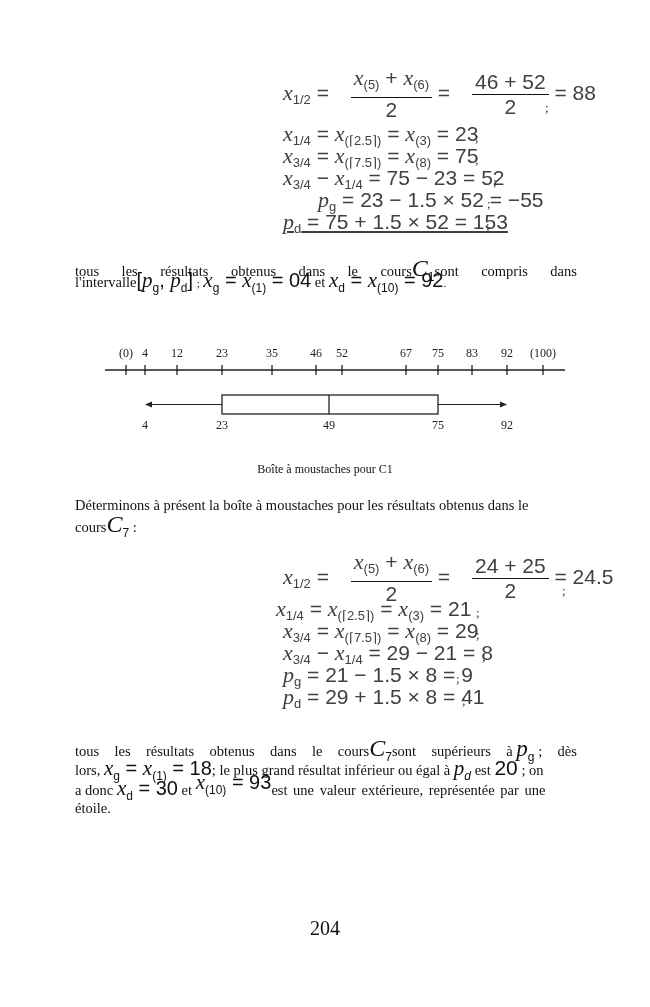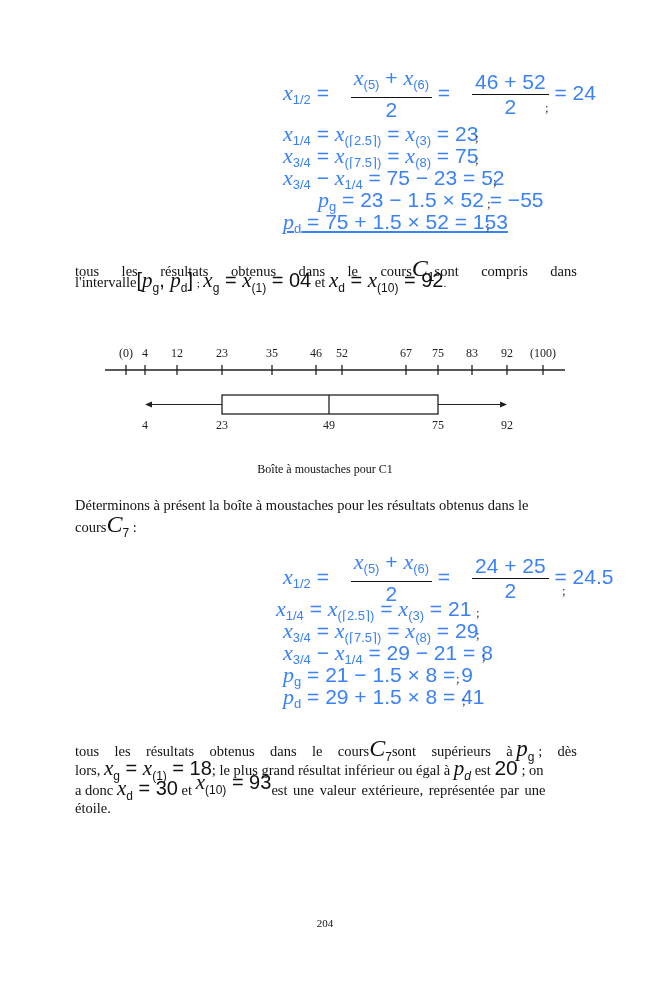--- a/index.html
+++ b/index.html
@@ -1,41 +1,41 @@
 <!DOCTYPE html>
 <html><head>
 <meta charset="utf-8">
 <style>
   html, body { margin:0; padding:0; background:#ffffff; }
   body { width:650px; height:1007px; position:relative; overflow:hidden;
          font-family:"Liberation Serif", serif; color:#111; }
   .abs { position:absolute; }
-  .eq { position:absolute; font-family:"Liberation Sans", sans-serif; font-size:21px; white-space:nowrap; color:#3b82f6; }
+  .eq { position:absolute; font-family:"Liberation Sans", sans-serif; font-size:21px; white-space:nowrap; color:#404040; }
   .eq i { font-family:"Liberation Serif", serif; font-style:italic; font-size:22px; }
   .eq sub { font-size:13px; vertical-align:-4px; font-style:normal; font-family:"Liberation Sans", sans-serif; }
   .semi { position:absolute; font-family:"Liberation Serif", serif; font-size:13px; color:#333; }
   .frac { display:inline-block; vertical-align:middle; text-align:center;margin-left:16px; }
   .frac .num { display:block; border-bottom:1.6px solid #111; padding:0 3px; line-height:24px; }
   .frac .den { display:block; line-height:24px; }
   .line { position:absolute; font-size:14.5px; white-space:nowrap; }
   .bigm { font-family:"Liberation Sans", sans-serif; font-size:20px; }
   .bigm i { font-family:"Liberation Serif", serif; font-style:italic; font-size:21px; }
   .bigm sub { font-size:12px; font-style:normal; }
   .caption { position:absolute; left:0; width:650px; text-align:center; font-size:12px; top:462px; }
-  .pagenum { position:absolute; left:0; width:650px; text-align:center; font-size:11px; top:917px; }
+  .pagenum { position:absolute; left:0; width:650px; text-align:center; font-size:20px; top:917px; }
   svg text { font-family:"Liberation Serif", serif; font-size:12px; fill:#222; }
 </style>
 </head>
 <body>
 
 <div class="eq" style="left:283px; top:66px;">
   <i>x</i><sub>1/2</sub> =
   <span class="frac"><span class="num"><i>x</i><sub>(5)</sub> + <i>x</i><sub>(6)</sub></span><span class="den">2</span></span> =
   <span class="frac"><span class="num">46 + 52</span><span class="den">2</span></span>
-  <span>= 24</span>
+  <span>= 88</span>
 </div>
 <span class="semi" style="left:545px; top:100px;">;</span>
 
 <div class="eq" style="left:283px; top:121px;">
   <i>x</i><sub>1/4</sub> = <i>x</i><sub>(⌈2.5⌉)</sub> = <i>x</i><sub>(3)</sub> = 23
 </div>
 <span class="semi" style="left:475px; top:130px;">;</span>
 
 <div class="eq" style="left:283px; top:143px;">
   <i>x</i><sub>3/4</sub> = <i>x</i><sub>(⌈7.5⌉)</sub> = <i>x</i><sub>(8)</sub> = 75

